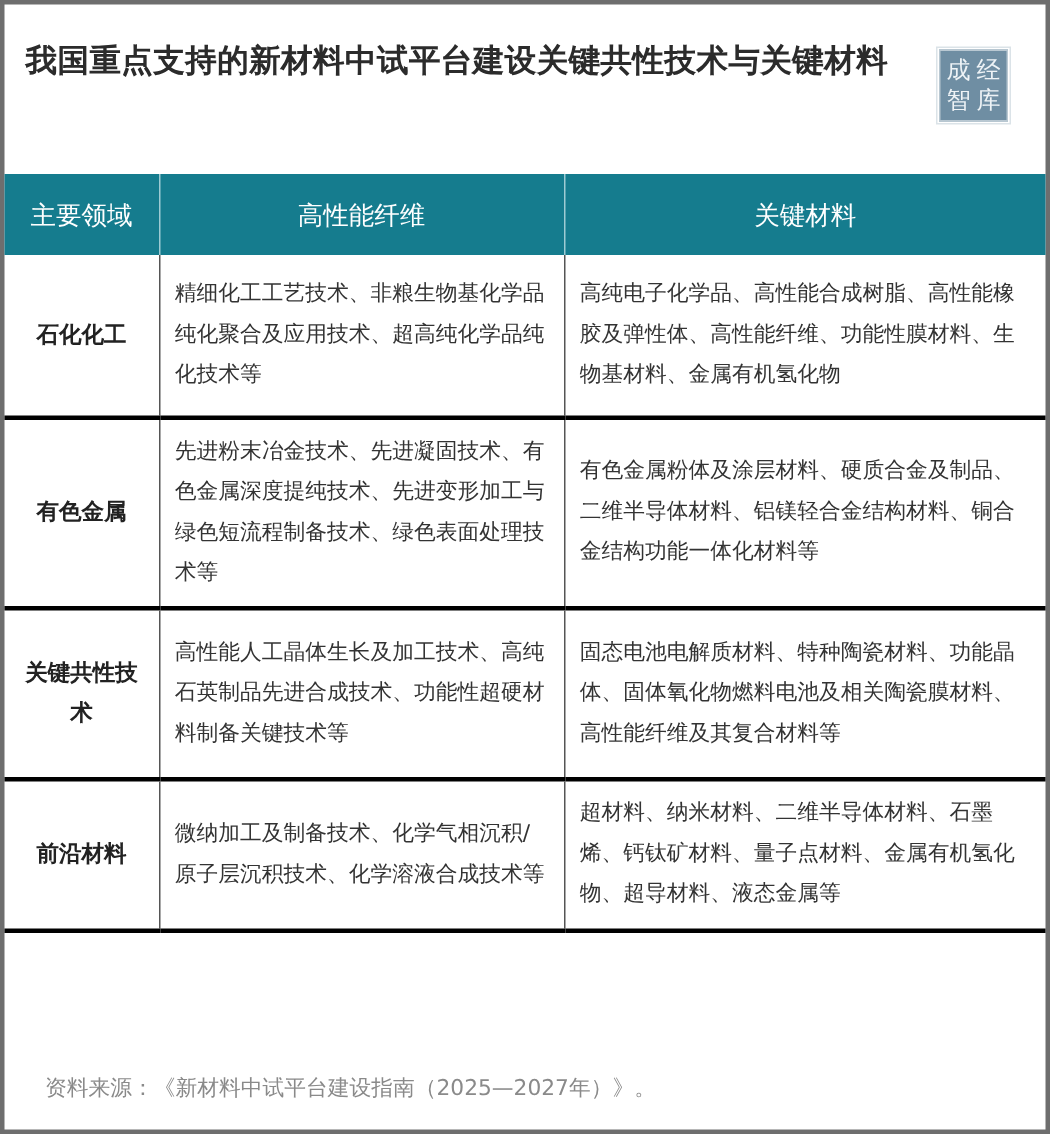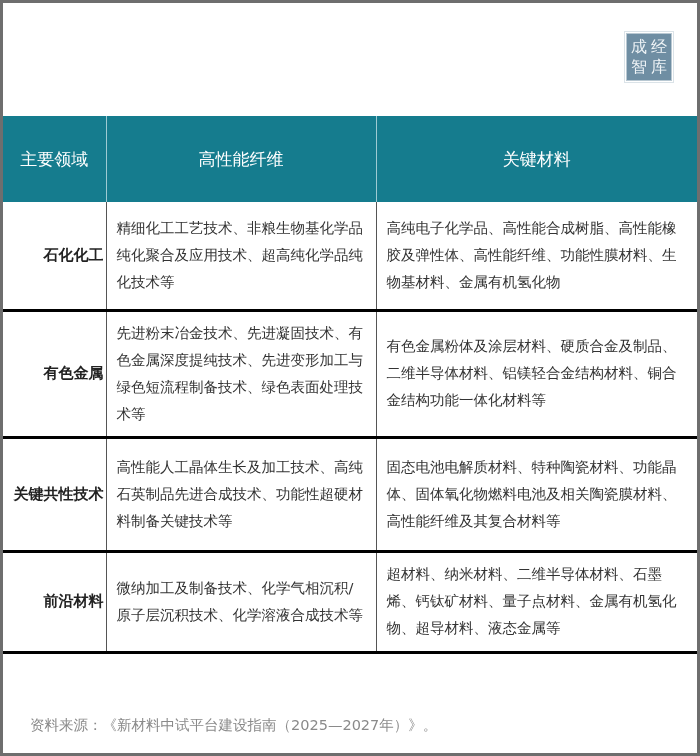--- a/index.html
+++ b/index.html
@@ -18,38 +18,39 @@
     color: #eef3f6; font-family: "DejaVu Serif", serif; font-size: 16px; line-height: 20px;
     display: grid; grid-template-columns: 1fr 1fr; grid-template-rows: 1fr 1fr; place-items: center;
     padding: 3px 2px; box-sizing: border-box;
   }
   table {
     position: absolute; left: 3px; top: 116px; width: 694px;
     border-collapse: collapse; table-layout: fixed;
   }
   th {
     background: #157c8e; color: #ffffff; font-weight: normal; font-size: 17px;
-    height: 54px; padding: 16px; border-right: 1px solid #9ecbd3; text-align: center;
+    height: 54px; padding: 0; border-right: 1px solid #9ecbd3; text-align: center;
   }
   th:last-child { border-right: none; }
   td {
     border-right: 1px solid #555; border-bottom: 3px solid #000000;
     font-size: 14.5px; color: #333; line-height: 27px; vertical-align: middle;
     padding: 0 10px 0 10px;
   }
   td:last-child { border-right: none; }
-  td.domain { text-align: right; font-weight: bold; color: #222; font-size: 15px; padding: 2px; }
+  td.domain { text-align: center; font-weight: bold; color: #222; font-size: 15px; padding: 12px; }
   .footer {
     position: absolute; left: 30px; top: 716px; font-size: 14.5px; color: #8a8a8a;
   }
 </style>
 </head>
 <body>
 
 <div class="frame">
+  <div class="title">我国重点支持的新材料中试平台建设关键共性技术与关键材料</div>
   <div class="seal">
     <span>成</span>
     <span>经</span>
     <span>智</span>
     <span>库</span>
   </div>
 </div>
 
 <table>
   <colgroup>

